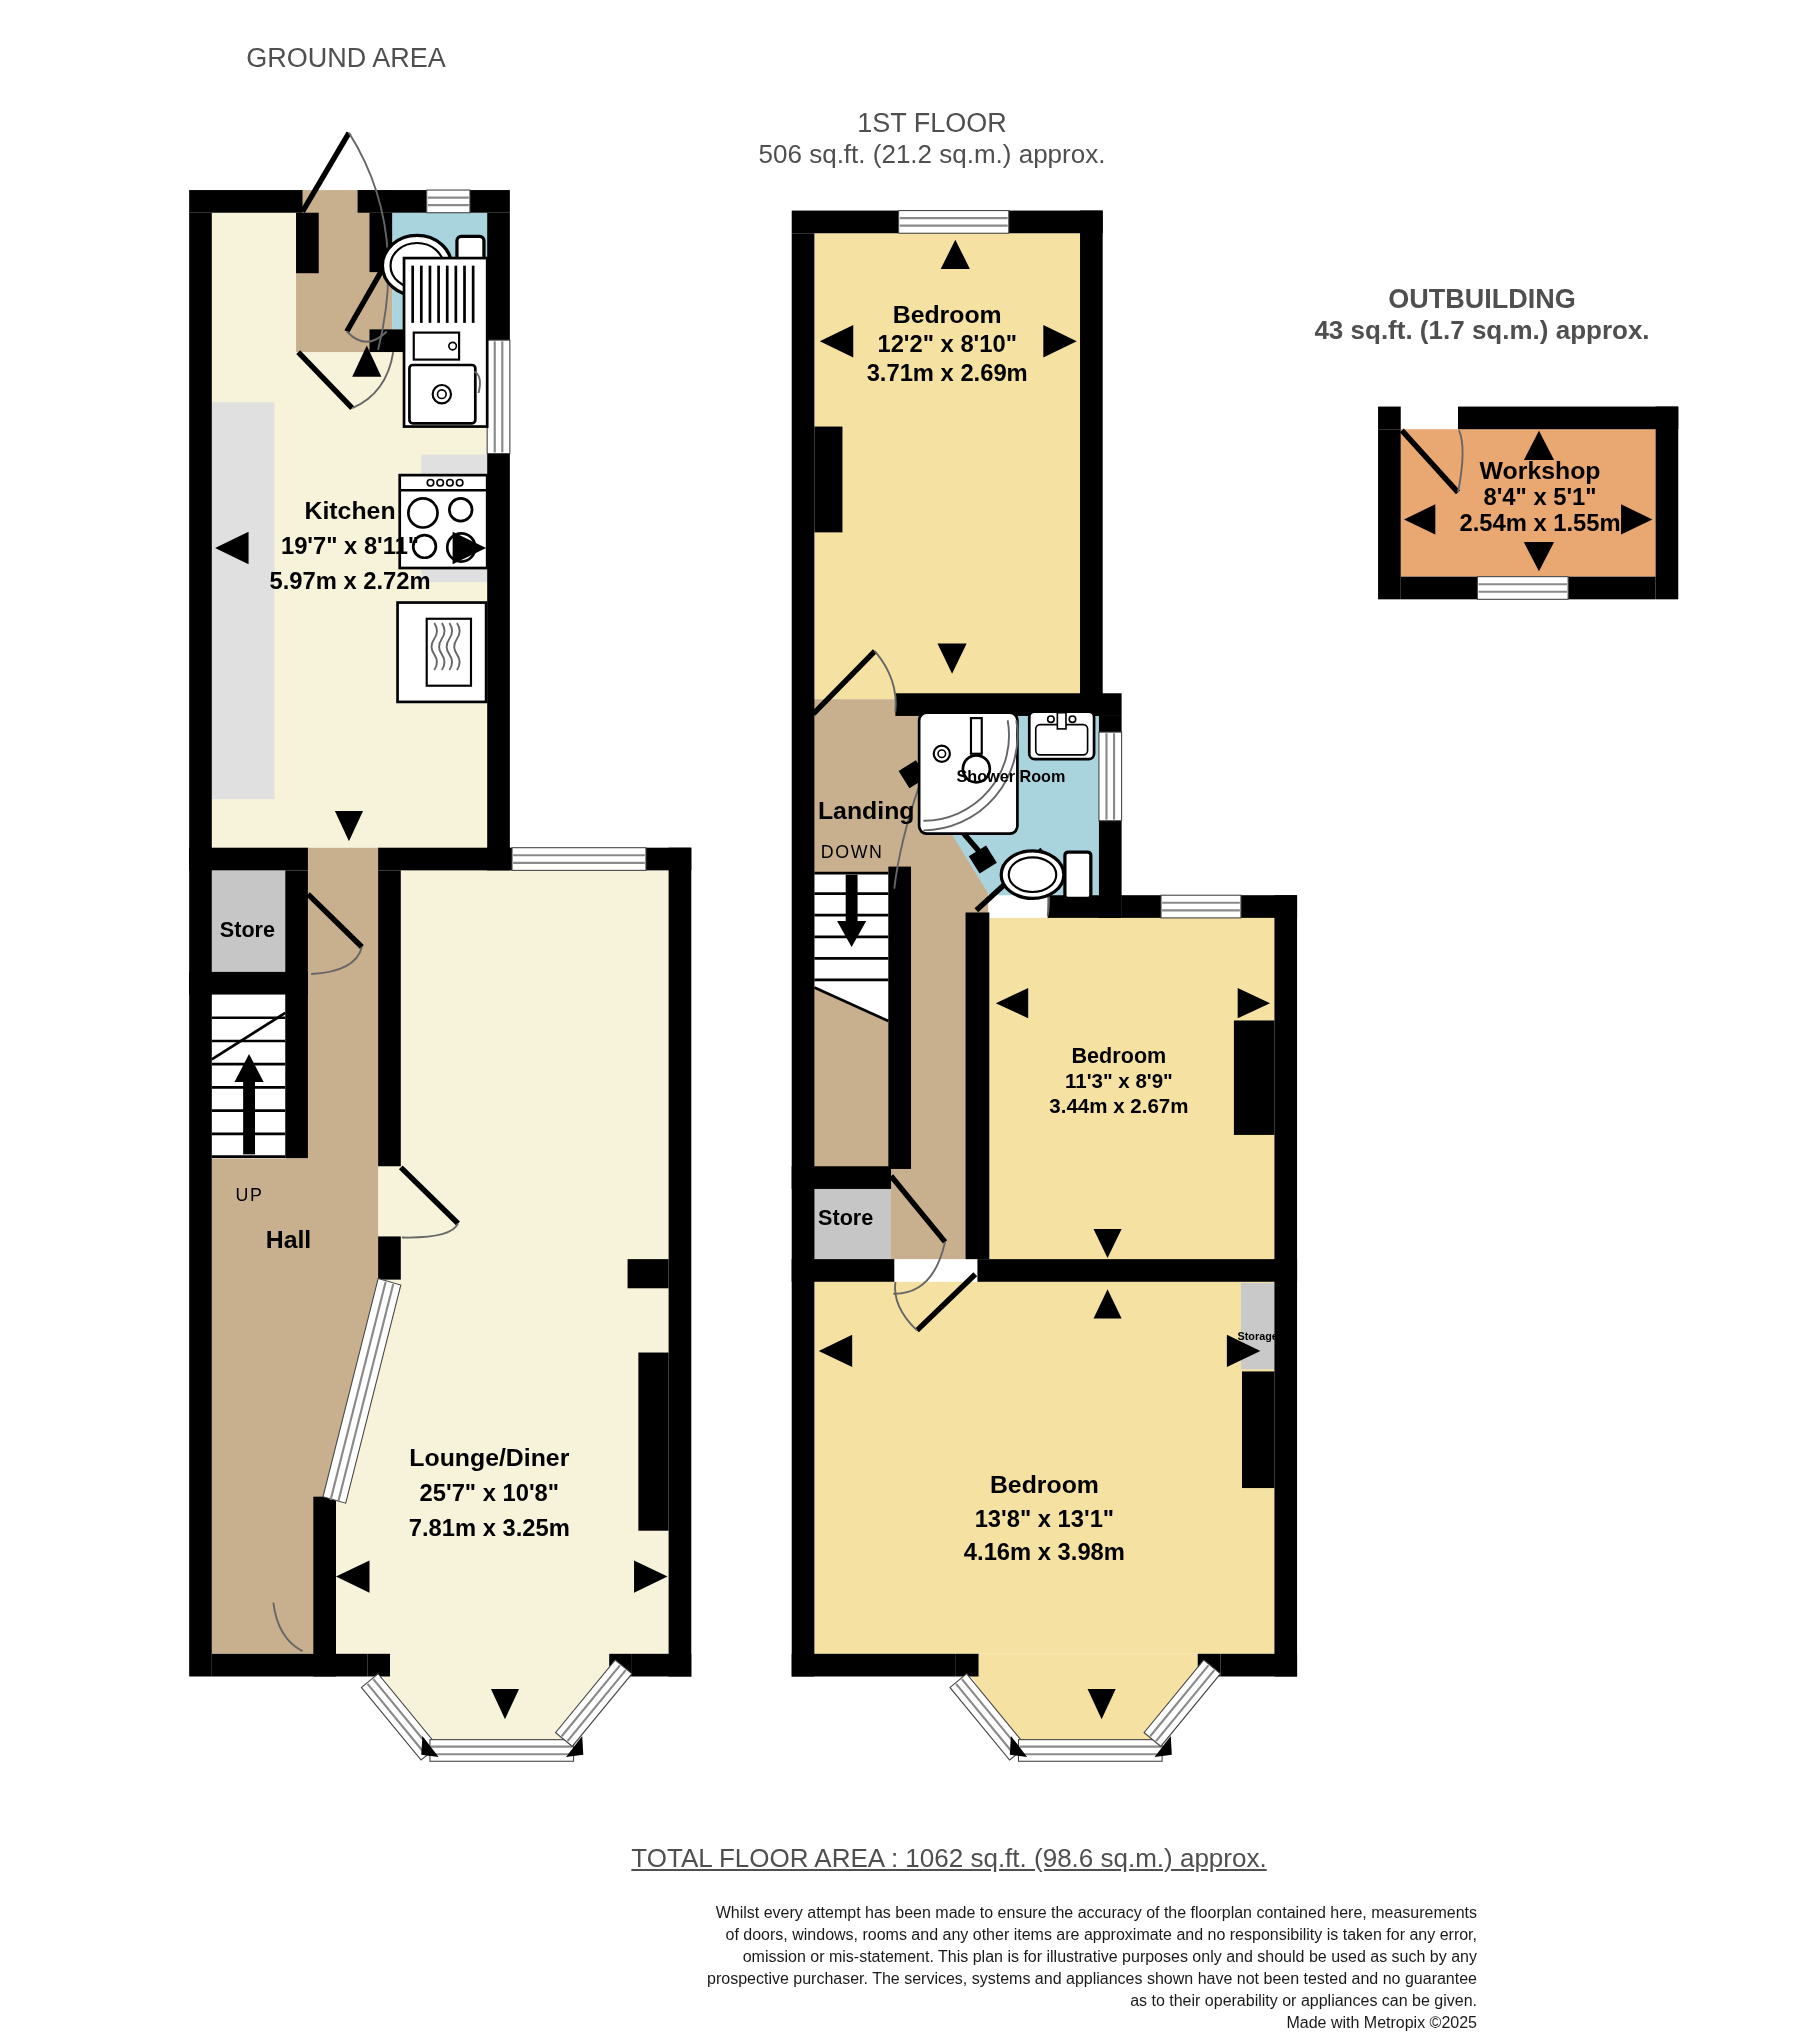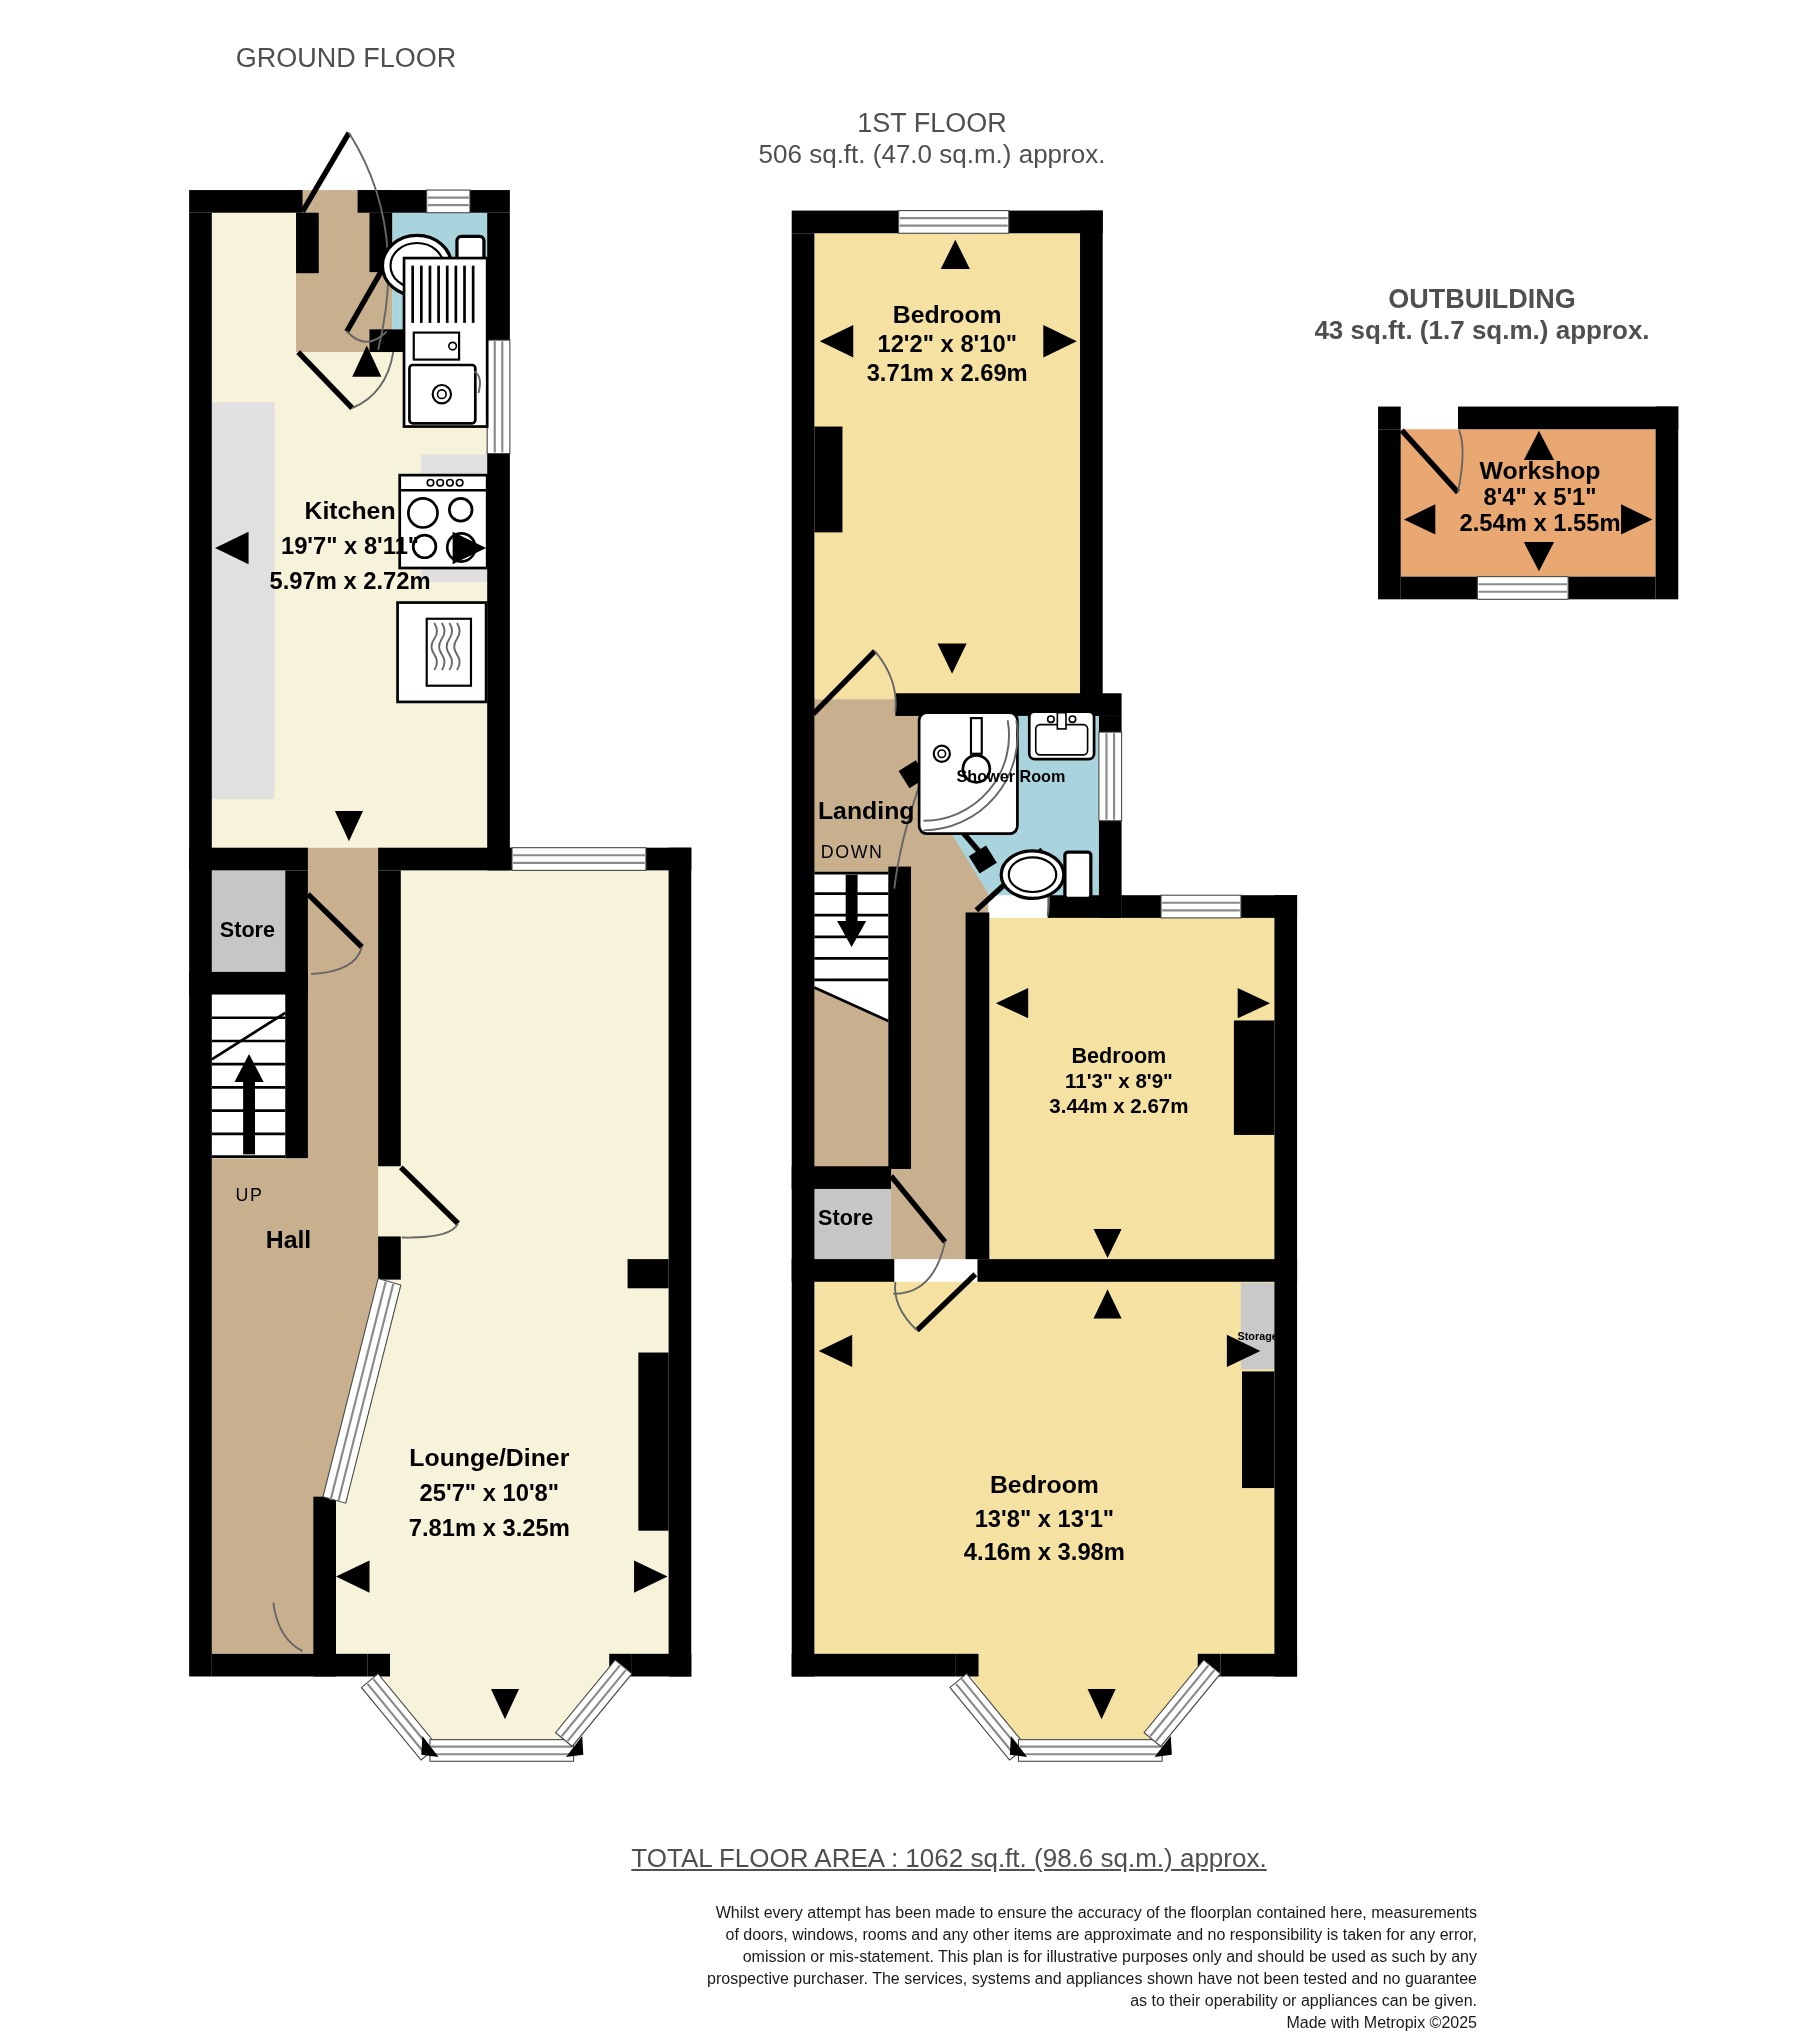--- a/index.html
+++ b/index.html
@@ -29,25 +29,25 @@
   .t-small{font-weight:bold;font-size:30px}
   .t-ud{font-size:33px;letter-spacing:3px}
   .t-storage{font-weight:bold;font-size:20px}
 </style>
 </head>
 <body>
 
 <div class="page">
 
   <div class="hdr" style="left:76px;top:43px;width:540px;">
-    <div class="l1">GROUND FLOOR</div>
+    <div class="l1">GROUND AREA</div>
   </div>
   <div class="hdr" style="left:662px;top:68px;width:540px;margin-top:40px;">
     <div class="l1">1ST FLOOR</div>
-    <div class="l2">506 sq.ft. (47.0 sq.m.) approx.</div>
+    <div class="l2">506 sq.ft. (21.2 sq.m.) approx.</div>
   </div>
   <div class="hdr" style="left:1212px;top:284px;width:540px;font-weight:bold;">
     <div class="l1">OUTBUILDING</div>
     <div class="l2">43 sq.ft. (1.7 sq.m.) approx.</div>
   </div>
 
   <svg width="1801" height="2035" viewBox="0 0 3335 3769">
 
     <g>
 

